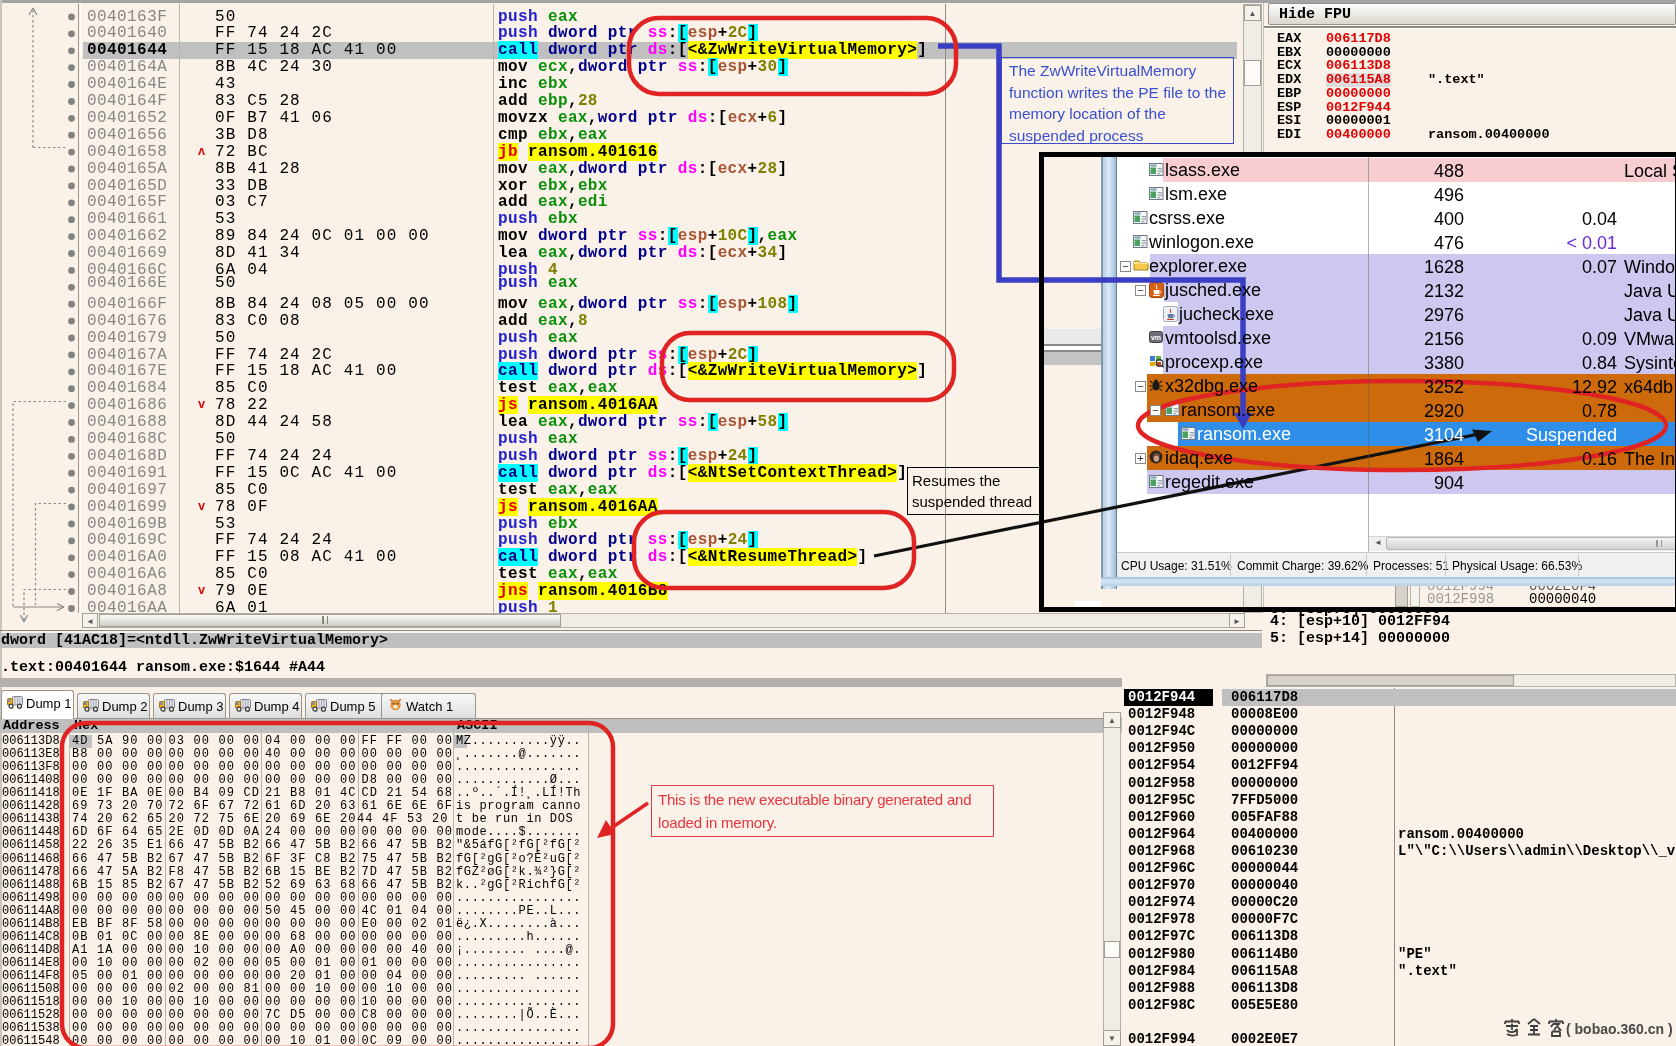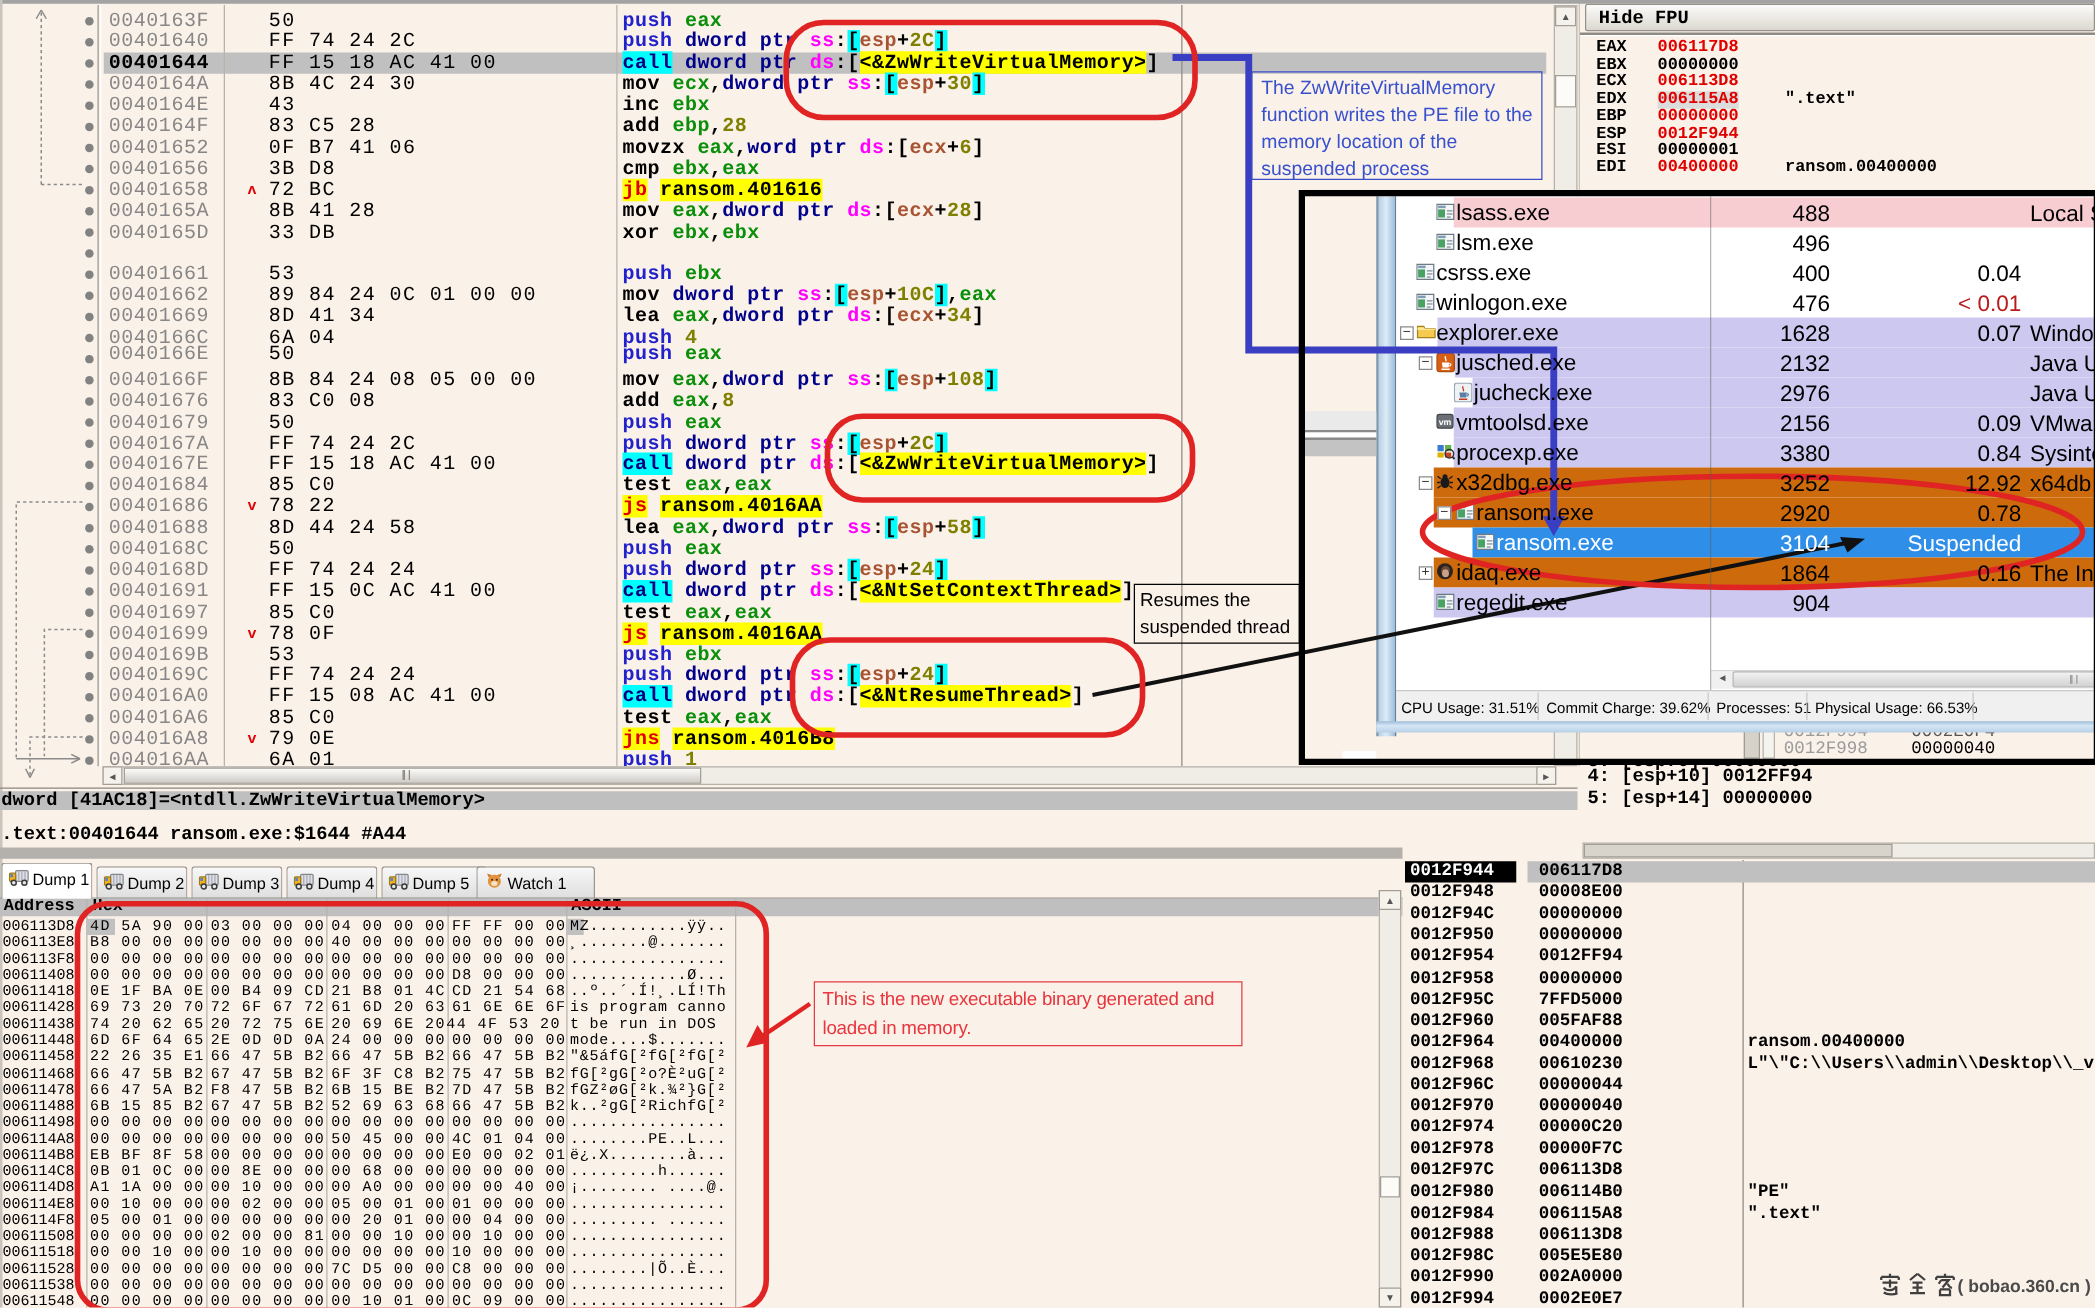--- a/index.html
+++ b/index.html
@@ -79,20 +79,21 @@
 <div class="drow" style="top:21.4px"><i class="dAddr">00401640</i><i class="dBytes">FF 74 24 2C</i><i class="dIns"><i class="b">push</i> <i class="n">dword ptr</i> <i class="s">ss</i>:<i class="cy">[</i><i class="e">esp</i>+<i class="o">2C</i><i class="cy">]</i></i></div>
 <div class="drow sel" style="top:38.3px"><i class="dAddrSel">00401644</i><i class="dBytes">FF 15 18 AC 41 00</i><i class="dIns"><i class="cl">call</i> <i class="n">dword ptr</i> <i class="s">ds</i>:[<i class="yl">&lt;&amp;ZwWriteVirtualMemory&gt;</i>]</i></div>
 <div class="drow" style="top:55.2px"><i class="dAddr">0040164A</i><i class="dBytes">8B 4C 24 30</i><i class="dIns"><i class="m">mov</i> <i class="r">ecx</i>,<i class="n">dword ptr</i> <i class="s">ss</i>:<i class="cy">[</i><i class="e">esp</i>+<i class="o">30</i><i class="cy">]</i></i></div>
 <div class="drow" style="top:72.1px"><i class="dAddr">0040164E</i><i class="dBytes">43</i><i class="dIns"><i class="m">inc</i> <i class="r">ebx</i></i></div>
 <div class="drow" style="top:89.0px"><i class="dAddr">0040164F</i><i class="dBytes">83 C5 28</i><i class="dIns"><i class="m">add</i> <i class="r">ebp</i>,<i class="o">28</i></i></div>
 <div class="drow" style="top:105.9px"><i class="dAddr">00401652</i><i class="dBytes">0F B7 41 06</i><i class="dIns"><i class="m">movzx</i> <i class="r">eax</i>,<i class="n">word ptr</i> <i class="s">ds</i>:[<i class="e">ecx</i>+<i class="o">6</i>]</i></div>
 <div class="drow" style="top:122.8px"><i class="dAddr">00401656</i><i class="dBytes">3B D8</i><i class="dIns"><i class="m">cmp</i> <i class="r">ebx</i>,<i class="r">eax</i></i></div>
 <div class="drow" style="top:139.7px"><i class="dAddr">00401658</i><i class="jmark">ʌ</i><i class="dBytes">72 BC</i><i class="dIns"><i class="jr">jb</i> <i class="yl">ransom.401616</i></i></div>
 <div class="drow" style="top:156.6px"><i class="dAddr">0040165A</i><i class="dBytes">8B 41 28</i><i class="dIns"><i class="m">mov</i> <i class="r">eax</i>,<i class="n">dword ptr</i> <i class="s">ds</i>:[<i class="e">ecx</i>+<i class="o">28</i>]</i></div>
 <div class="drow" style="top:173.5px"><i class="dAddr">0040165D</i><i class="dBytes">33 DB</i><i class="dIns"><i class="m">xor</i> <i class="r">ebx</i>,<i class="r">ebx</i></i></div>
+<div class="drow" style="top:190.4px"><i class="dAddr">0040165F</i><i class="dBytes">03 C7</i><i class="dIns"><i class="m">add</i> <i class="r">eax</i>,<i class="r">edi</i></i></div>
 <div class="drow" style="top:207.3px"><i class="dAddr">00401661</i><i class="dBytes">53</i><i class="dIns"><i class="b">push</i> <i class="r">ebx</i></i></div>
 <div class="drow" style="top:224.2px"><i class="dAddr">00401662</i><i class="dBytes">89 84 24 0C 01 00 00</i><i class="dIns"><i class="m">mov</i> <i class="n">dword ptr</i> <i class="s">ss</i>:<i class="cy">[</i><i class="e">esp</i>+<i class="o">10C</i><i class="cy">]</i>,<i class="r">eax</i></i></div>
 <div class="drow" style="top:241.1px"><i class="dAddr">00401669</i><i class="dBytes">8D 41 34</i><i class="dIns"><i class="m">lea</i> <i class="r">eax</i>,<i class="n">dword ptr</i> <i class="s">ds</i>:[<i class="e">ecx</i>+<i class="o">34</i>]</i></div>
 <div class="drow" style="top:258.0px"><i class="dAddr">0040166C</i><i class="dBytes">6A 04</i><i class="dIns"><i class="b">push</i> <i class="o">4</i></i></div>
 <div class="drow" style="top:271px"><i class="dAddr">0040166E</i><i class="dBytes">50</i><i class="dIns"><i class="b">push</i> <i class="r">eax</i></i></div>
 <div class="drow" style="top:291.8px"><i class="dAddr">0040166F</i><i class="dBytes">8B 84 24 08 05 00 00</i><i class="dIns"><i class="m">mov</i> <i class="r">eax</i>,<i class="n">dword ptr</i> <i class="s">ss</i>:<i class="cy">[</i><i class="e">esp</i>+<i class="o">108</i><i class="cy">]</i></i></div>
 <div class="drow" style="top:308.7px"><i class="dAddr">00401676</i><i class="dBytes">83 C0 08</i><i class="dIns"><i class="m">add</i> <i class="r">eax</i>,<i class="o">8</i></i></div>
 <div class="drow" style="top:325.6px"><i class="dAddr">00401679</i><i class="dBytes">50</i><i class="dIns"><i class="b">push</i> <i class="r">eax</i></i></div>
 <div class="drow" style="top:342.5px"><i class="dAddr">0040167A</i><i class="dBytes">FF 74 24 2C</i><i class="dIns"><i class="b">push</i> <i class="n">dword ptr</i> <i class="s">ss</i>:<i class="cy">[</i><i class="e">esp</i>+<i class="o">2C</i><i class="cy">]</i></i></div>
 <div class="drow" style="top:359.4px"><i class="dAddr">0040167E</i><i class="dBytes">FF 15 18 AC 41 00</i><i class="dIns"><i class="cl">call</i> <i class="n">dword ptr</i> <i class="s">ds</i>:[<i class="yl">&lt;&amp;ZwWriteVirtualMemory&gt;</i>]</i></div>
@@ -321,21 +322,20 @@
 <div class="skrow" style="top:842.9px"><i class="ska">0012F968</i><i class="skv">00610230</i><i class="skc">L"\"C:\\Users\\admin\\Desktop\\_vir</i></div>
 <div class="skrow" style="top:860.0px"><i class="ska">0012F96C</i><i class="skv">00000044</i></div>
 <div class="skrow" style="top:877.1px"><i class="ska">0012F970</i><i class="skv">00000040</i></div>
 <div class="skrow" style="top:894.2px"><i class="ska">0012F974</i><i class="skv">00000C20</i></div>
 <div class="skrow" style="top:911.3px"><i class="ska">0012F978</i><i class="skv">00000F7C</i></div>
 <div class="skrow" style="top:928.4px"><i class="ska">0012F97C</i><i class="skv">006113D8</i></div>
 <div class="skrow" style="top:945.5px"><i class="ska">0012F980</i><i class="skv">006114B0</i><i class="skc">"PE"</i></div>
 <div class="skrow" style="top:962.6px"><i class="ska">0012F984</i><i class="skv">006115A8</i><i class="skc">".text"</i></div>
 <div class="skrow" style="top:979.7px"><i class="ska">0012F988</i><i class="skv">006113D8</i></div>
 <div class="skrow" style="top:996.8px"><i class="ska">0012F98C</i><i class="skv">005E5E80</i></div>
-<div class="skrow" style="top:1013.9px"><i class="ska">0012F990</i><i class="skv">002A0000</i></div>
 <div class="skrow" style="top:1031.0px"><i class="ska">0012F994</i><i class="skv">0002E0E7</i></div>
 
   <div style="position:absolute;left:1270px;top:612px;width:300px;height:5px;overflow:hidden">
       <div class="argrow" style="position:static;margin-top:-11px">3: [espfc] 00000000</div>
     </div>
   <div class="argrow" style="top:613px">4: [esp+10] 0012FF94</div>
   <div class="argrow" style="top:630px">5: [esp+14] 00000000</div>
   <div class="sbar" style="left:1266px;top:674px;width:410px;height:13px"></div>
   <div class="sthumb" style="left:1267px;top:675px;width:247px;height:11px"></div>
 
@@ -387,21 +387,21 @@
 <svg class="ab" style="left:1133px;top:234px" width="15" height="15">
       <rect x="0.5" y="1.5" width="13.5" height="12" fill="#f4f6f8" stroke="#6e7a84"></rect>
       <rect x="1.5" y="2.5" width="6" height="2" fill="#7f9bb5"></rect>
       <rect x="1.5" y="5.5" width="5.5" height="6.5" fill="#4aa164"></rect>
       <rect x="8.5" y="6" width="4.5" height="1.3" fill="#9aa6ae"></rect>
       <rect x="8.5" y="8.5" width="4.5" height="1.3" fill="#9aa6ae"></rect>
       <rect x="8.5" y="11" width="3" height="1.3" fill="#9aa6ae"></rect>
     </svg>
 <div class="ptxt" style="left:1149px;top:232px;color:#000000">winlogon.exe</div>
 <div class="ptxt pr" style="left:1384px;width:80px;top:233px;color:#000000">476</div>
-<div class="ptxt pr" style="left:1500px;width:117px;top:233px;color:#b91c1c">&lt; 0.01</div>
+<div class="ptxt pr" style="left:1500px;width:117px;top:233px;color:#6d28d9">&lt; 0.01</div>
 <div class="prow" style="left:1150px;width:526px;top:254px;background:#cdc8ef"></div>
 <div class="pbox" style="left:1120px;top:261px">−</div>
 <svg class="ab" style="left:1133px;top:258px" width="16" height="14">
       <path d="M1 4 L1 12 L15 12 L15 5 L7 5 L6 3 L1 3 Z" fill="#f6c94f" stroke="#a5821c" stroke-width="1"></path>
       <path d="M1 6 L15 6 L15 5 L7 5 L6.2 4 L1 4 Z" fill="#fde793"></path>
     </svg>
 <div class="ptxt" style="left:1149px;top:256px;color:#000000">explorer.exe</div>
 <div class="ptxt pr" style="left:1384px;width:80px;top:257px;color:#000000">1628</div>
 <div class="ptxt pr" style="left:1500px;width:117px;top:257px;color:#000000">0.07</div>
 <div class="ptxt" style="left:1624px;top:257px;color:#000000">Windo</div>

